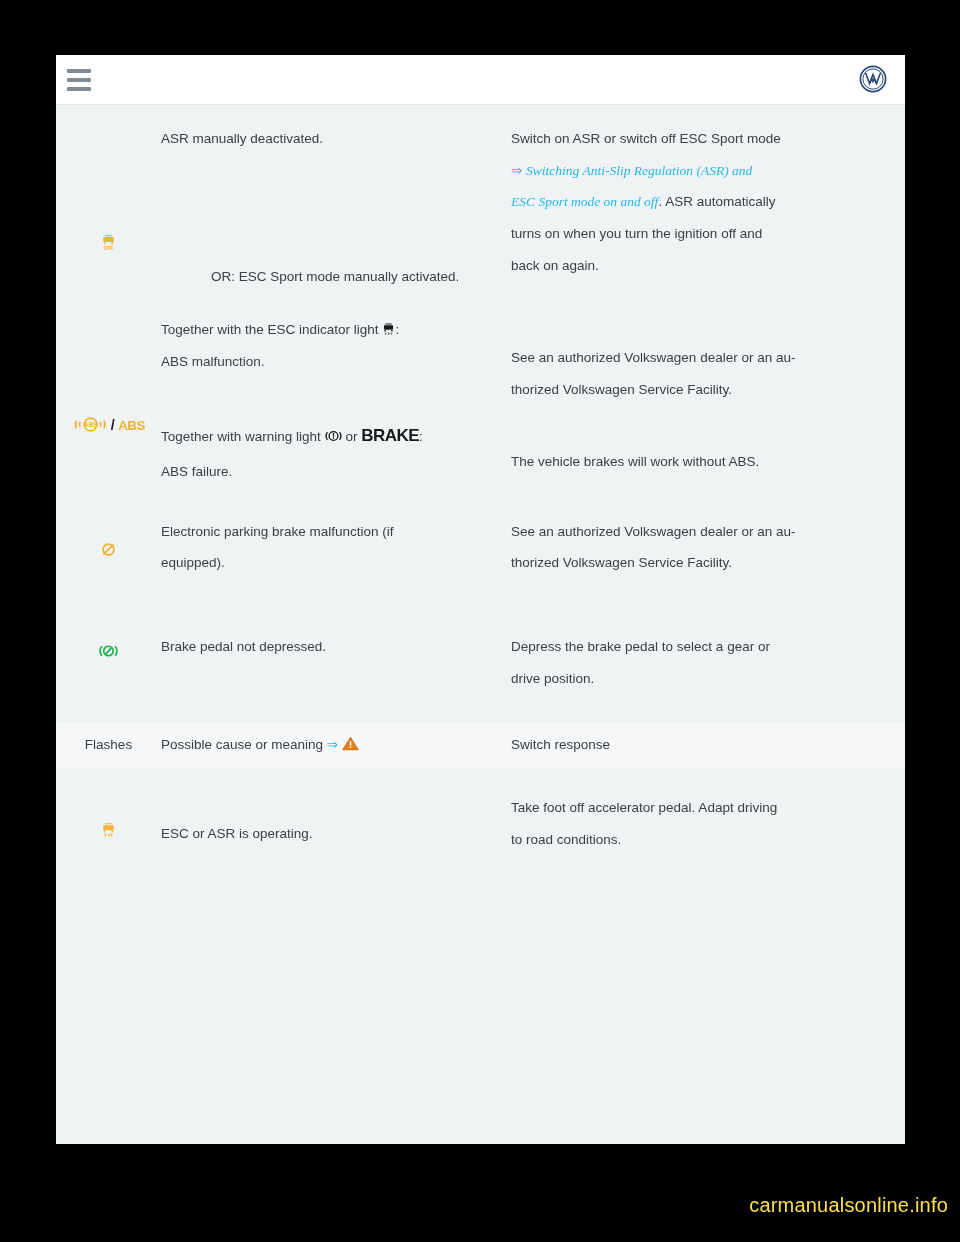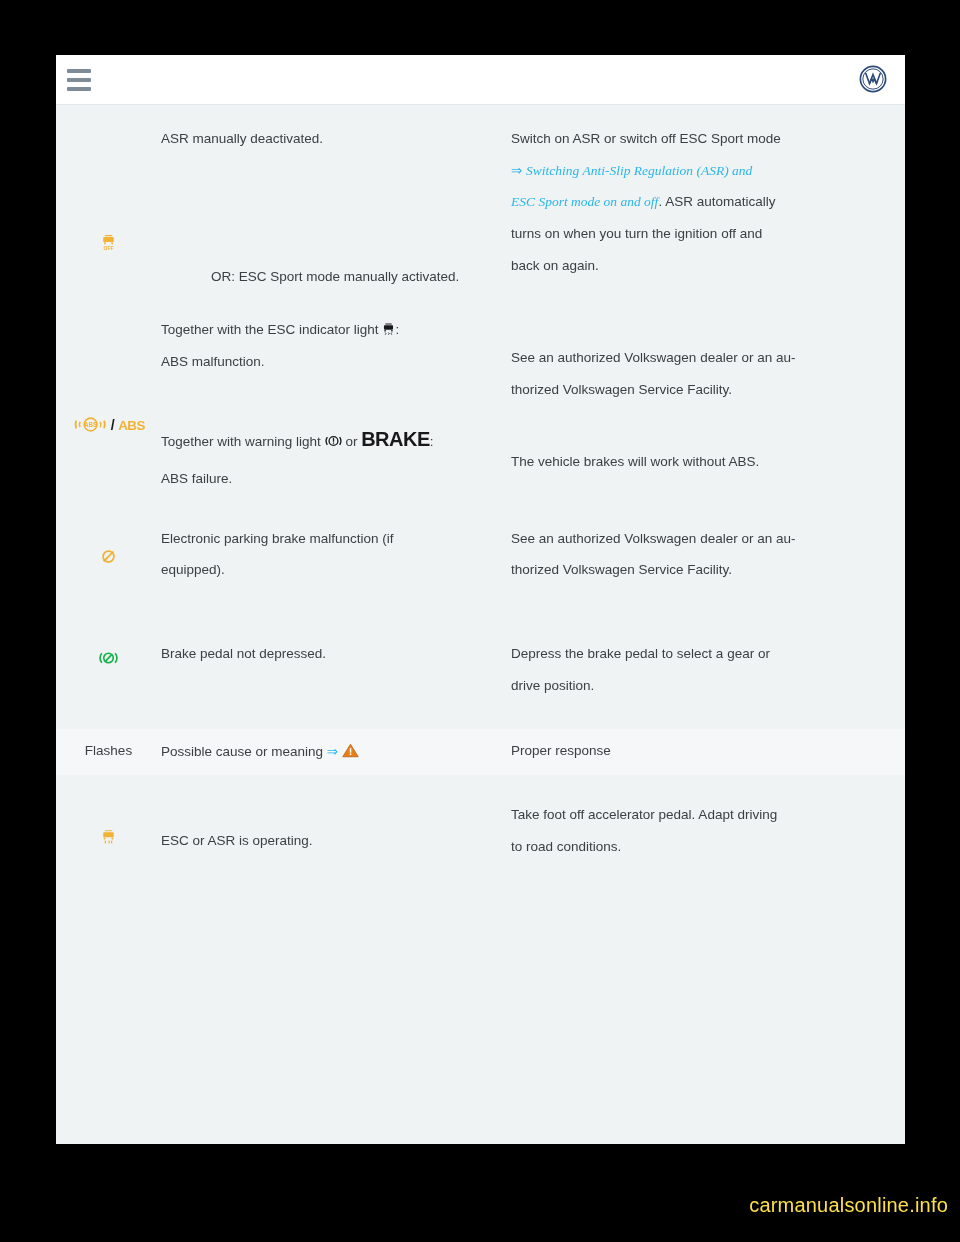--- a/index.html
+++ b/index.html
@@ -73,21 +73,21 @@
   }
 
   .row {
     display: flex;
     width: 100%;
     align-items: flex-start;
   }
   .row.header-row {
     background: #f5f7f8;
     padding: 14px 4px 16px 0;
-    align-items: flex-start;
+    align-items: center;
   }
 
   .col-icon {
     width: 105px;
     flex: 0 0 105px;
     text-align: center;
     padding-top: 4px;
   }
   .col-cause {
     width: 350px;
@@ -142,21 +142,21 @@
   .absbrake-icon { width: 72px; height: 17px; }
   .epb-icon { width: 17px; height: 17px; }
   .pedal-icon { width: 19px; height: 18px; }
   .warn-tri { width: 17px; height: 15px; vertical-align: -2px; }
   .inline-esc { width: 13px; height: 14px; vertical-align: -2px; }
   .inline-brakewarn { width: 17px; height: 14px; vertical-align: -2px; }
 
   .brake-word {
     font-family: "Liberation Sans", sans-serif;
     font-weight: bold;
-    font-size: 20px;
+    font-size: 17px;
     letter-spacing: -0.5px;
     color: #17191b;
   }
 
   
   .watermark {
     position: absolute;
     left: 0;
     top: 1194px;
     width: 960px;
@@ -340,21 +340,21 @@
           <span>Possible cause or meaning</span>
           <span class="arrow-blue">⇒</span>
           <span class="ic warn-tri">
             <svg viewBox="0 0 22 19" width="17" height="15">
               <path d="M11 1.4 L21 17.6 L1 17.6 Z" fill="#e8801a" stroke="#b75f0d" stroke-width="1"></path>
               <rect x="10.1" y="6.4" width="1.9" height="6" fill="#ffffff"></rect>
               <rect x="10.1" y="13.4" width="1.9" height="2" fill="#ffffff"></rect>
             </svg>
           </span>
         </div>
-        <div class="hdr-resp">Proper response</div>
+        <div class="hdr-resp">Switch response</div>
       </div>
 
       <div class="row" style="padding-top:24px;">
         <div class="col-icon" style="padding-top:28px;">
           <span class="ic esc-icon">
             <svg viewBox="0 0 20 22" width="15" height="17">
               <g fill="#f2b233">
                 <rect x="5" y="1.2" width="10" height="1.6" rx="0.6"></rect>
                 <path d="M4.2 3.9 h11.6 a1.2 1.2 0 0 1 1.2 1.2 v4.4 a1.2 1.2 0 0 1 -1.2 1.2 h-11.6
                          a1.2 1.2 0 0 1 -1.2 -1.2 v-4.4 a1.2 1.2 0 0 1 1.2 -1.2 z"></path>

